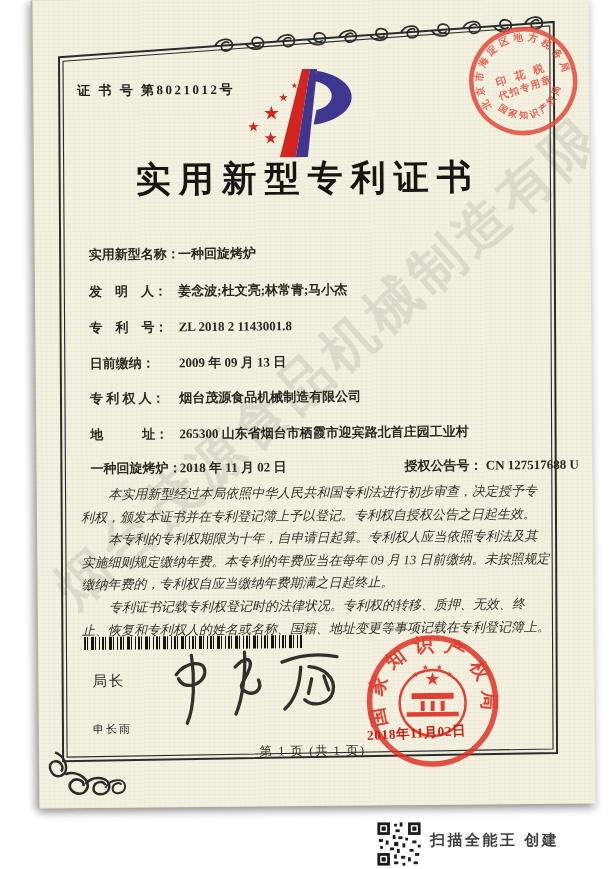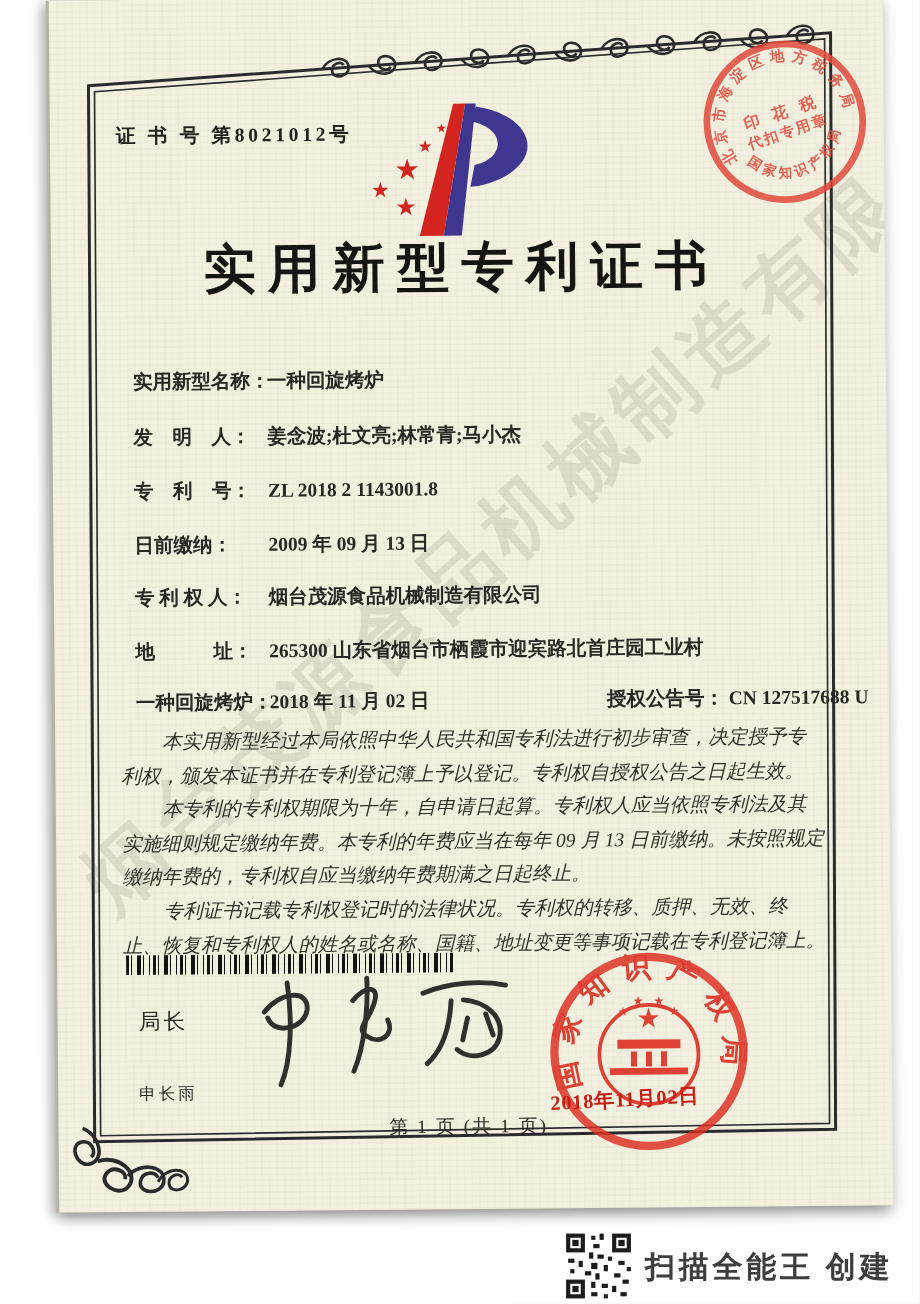--- a/index.html
+++ b/index.html
@@ -34,21 +34,21 @@
   .signer-name{position:absolute;left:54px;top:698px;font-size:11px;color:#2b2722;letter-spacing:2px;margin-top:24px;}
   .signature{position:absolute;left:110px;top:640px;width:225px;height:98px;transform:rotate(-3deg);}
   .seal{position:absolute;left:314px;top:624px;width:160px;height:160px;opacity:0.9;}
   .seal-date{position:absolute;left:328px;top:726px;width:160px;font-size:13.5px;font-weight:bold;
              color:#c61f15;letter-spacing:0.5px;transform:rotate(-2.5deg);white-space:nowrap;}
   .footer-page{position:absolute;left:26px;top:745px;width:495px;text-align:center;
                font-size:12.5px;color:#2b2722;letter-spacing:1.5px;}
   .tax-stamp{position:absolute;left:429px;top:24px;width:122px;height:122px;opacity:0.85;
              transform:rotate(-18deg);}
   .qr{position:absolute;left:376px;top:821px;width:46px;height:46px;}
-  .scan-label{position:absolute;left:430px;top:831px;font-size:20px;font-weight:600;
+  .scan-label{position:absolute;left:430px;top:831px;font-size:15px;font-weight:600;
               color:#3e3e3e;letter-spacing:2.5px;font-family:"Liberation Sans","DejaVu Sans",sans-serif;}
 </style>
 </head>
 <body>
 
 <div class="photo">
 
   <div class="paper">
 
     <div class="watermark">烟台茂源食品机械制造有限公司</div>

